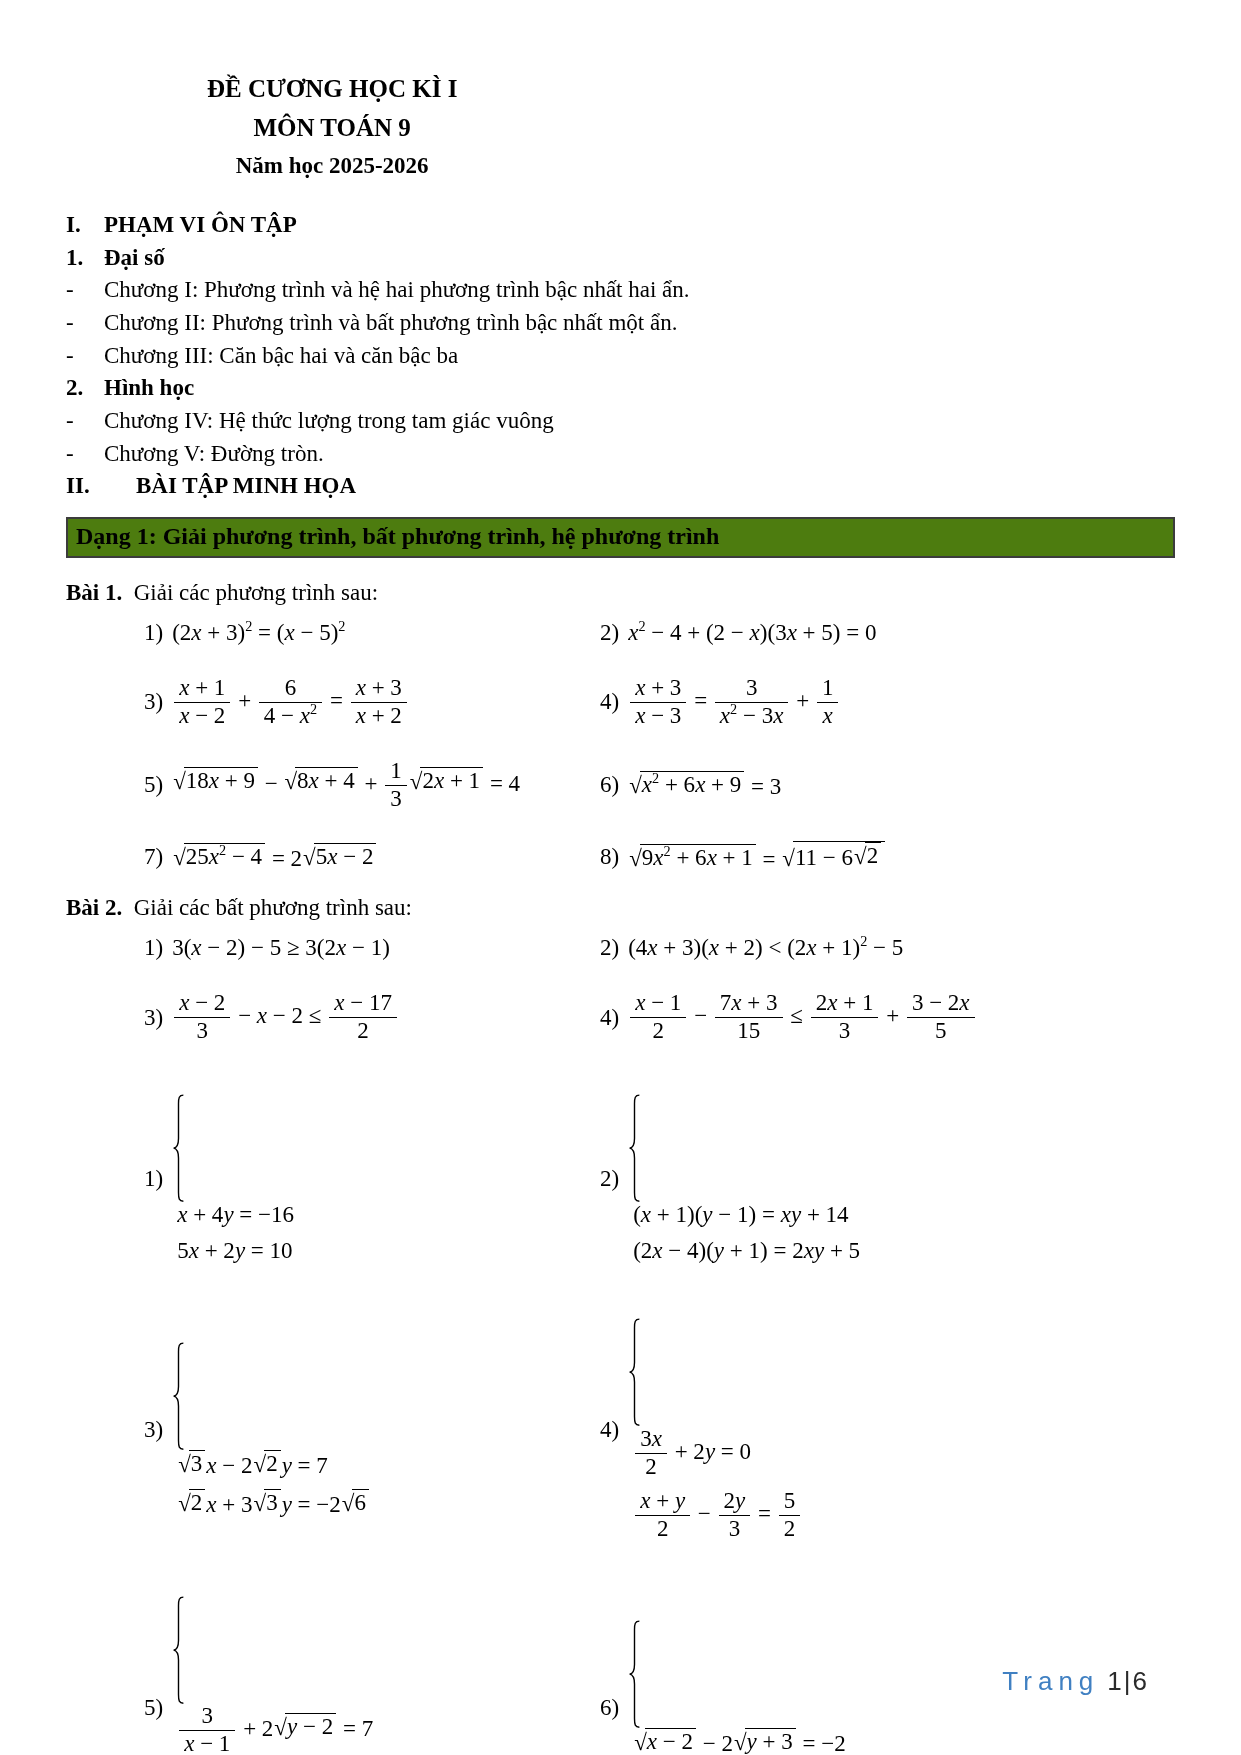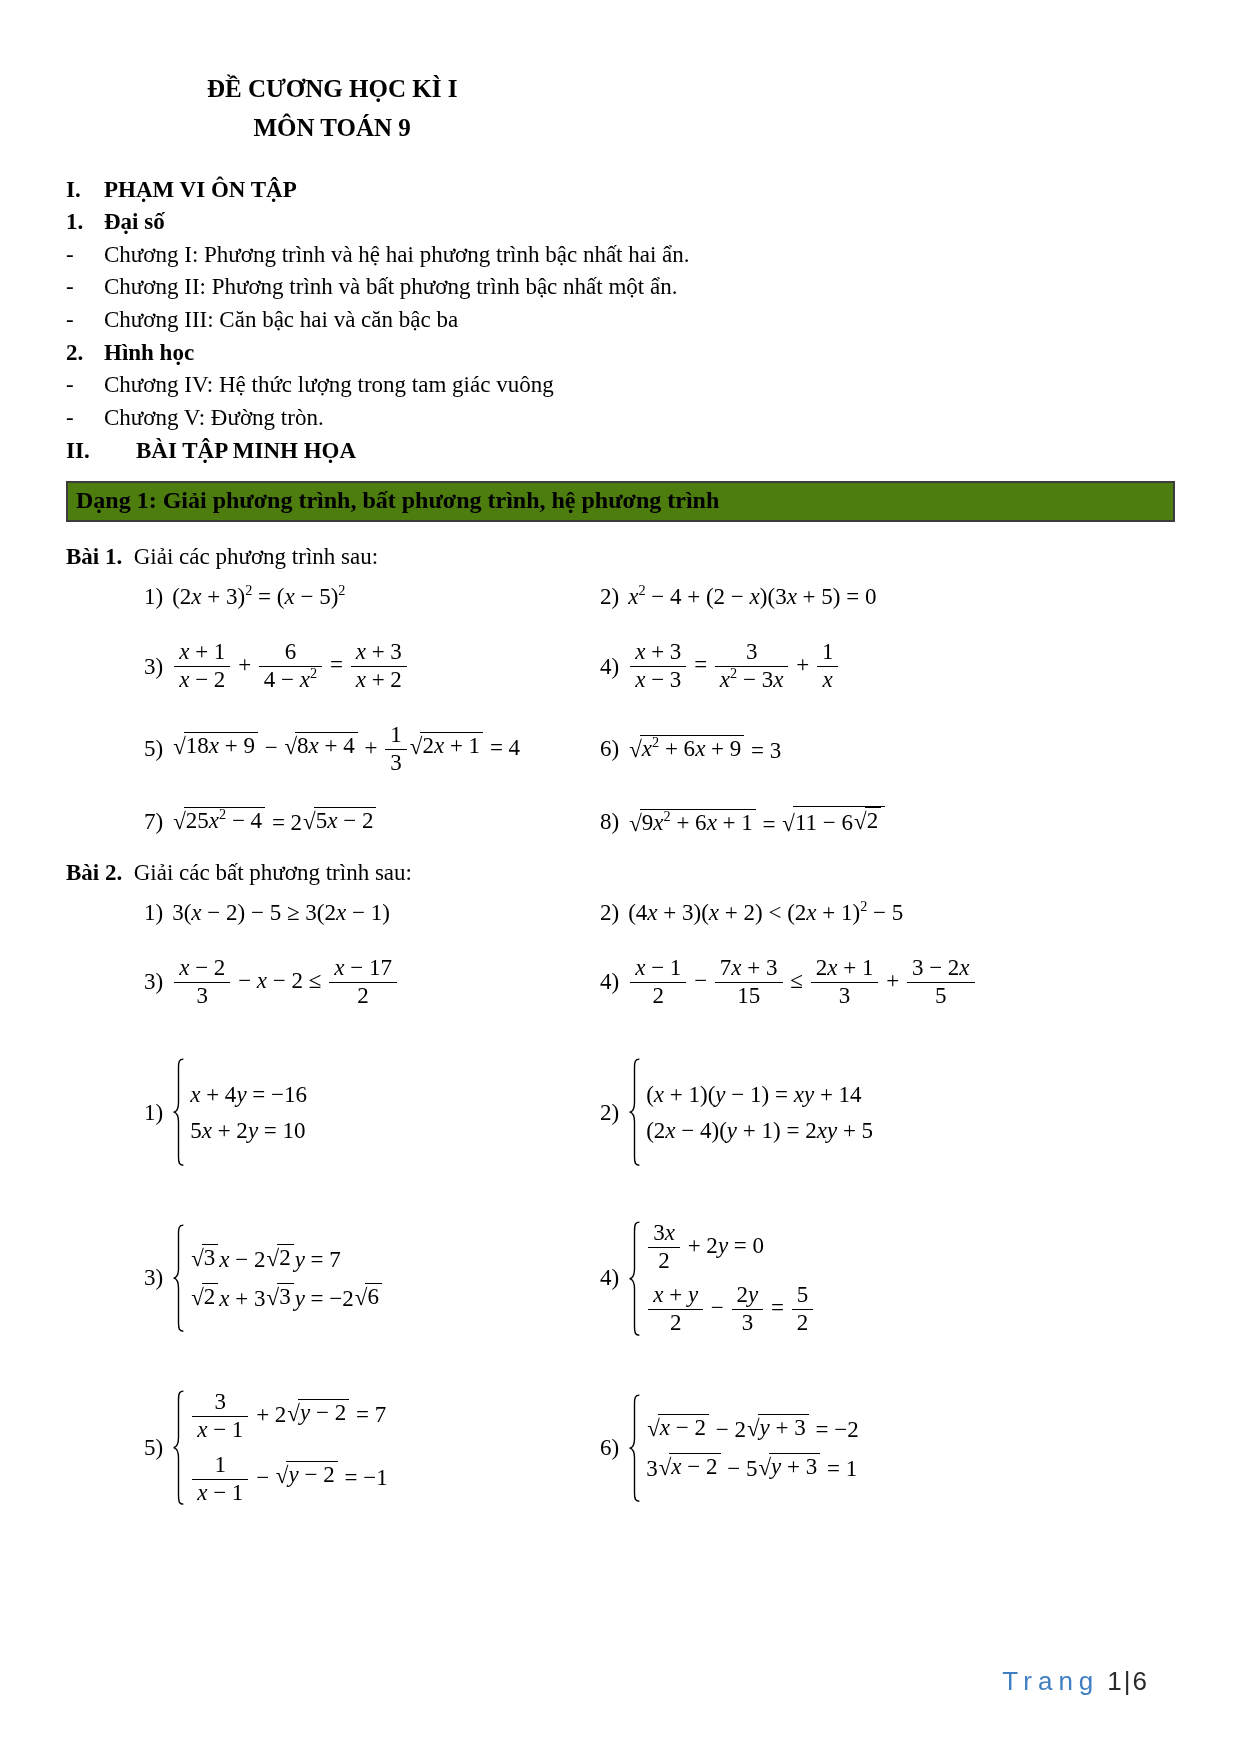--- a/index.html
+++ b/index.html
@@ -54,21 +54,21 @@
   
   .math i.var, .eqgrid i.var{font-style:italic;font-family:"Liberation Serif",serif;}
   .frac{display:inline-block;vertical-align:middle;text-align:center;line-height:1.08;margin:0 2px;}
   .frac .num{display:block;padding:0 5px 1px 5px;}
   .frac .den{display:block;border-top:1.6px solid #000;padding:1px 5px 0 5px;}
   .sqrt{display:inline-flex;align-items:flex-end;margin:0 1px;}
   .rsign{line-height:1;transform:translateY(-1px);}
   .rbar{border-top:1.7px solid #000;padding:0 3px 0 2px;margin-left:-2px;}
   sup{font-size:0.62em;line-height:0;}
   
-  .system{display:inline-flex;align-items:center;}
+  .system{display:inline-flex;align-items:center;flex-direction:column;}
   .sysbrace{align-self:stretch;display:flex;min-height:58px;}
   .sysbrace svg{height:100%;}
   .syslines{display:flex;flex-direction:column;row-gap:10px;padding-left:5px;}
   .sysline{white-space:nowrap;}
   
   .footer{
     position:absolute;right:92px;bottom:58px;
     font-family:"Liberation Sans", sans-serif;
     font-size:26px;
   }
@@ -77,20 +77,21 @@
 </style>
 </head>
 <body>
 
 <div class="page">
 
   <div class="hdr">
     <div class="hdr-right">
       <div class="hdr-line">ĐỀ CƯƠNG  HỌC KÌ I</div>
       <div class="hdr-line">MÔN TOÁN 9</div>
+      <div class="hdr-year">Năm học 2025-2026</div>
     </div>
   </div>
 
   <div class="outline">
     <div class="o-row">
       <span class="o-lab">I.</span>
       <span class="o-title">PHẠM VI ÔN TẬP</span>
     </div>
     <div class="o-row">
       <span class="o-lab">1.</span>

